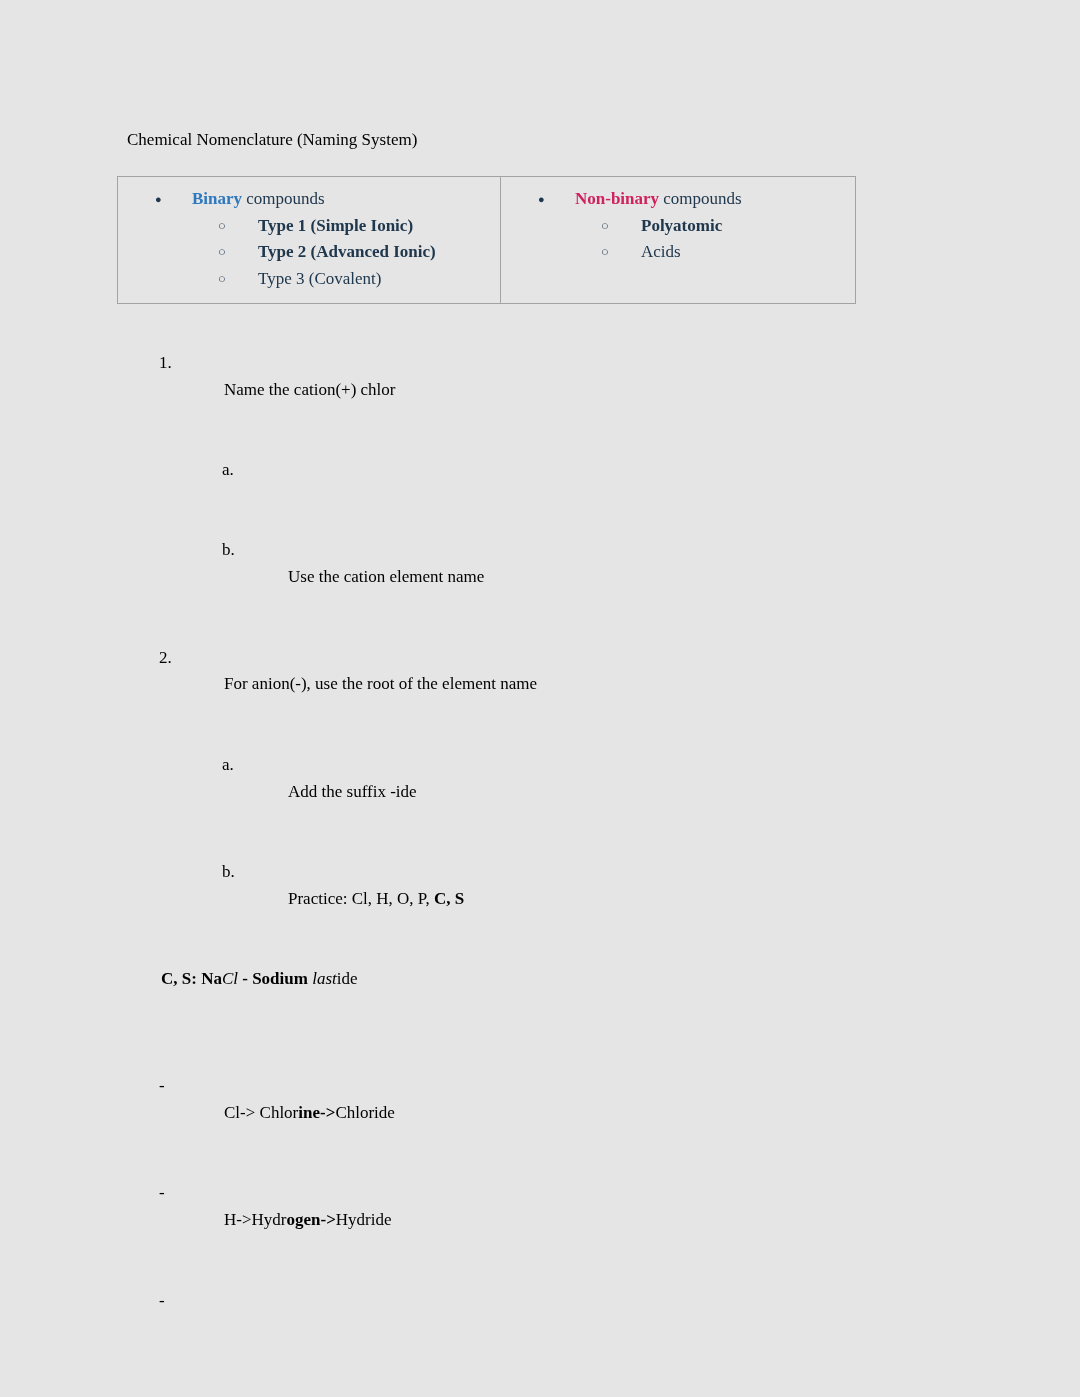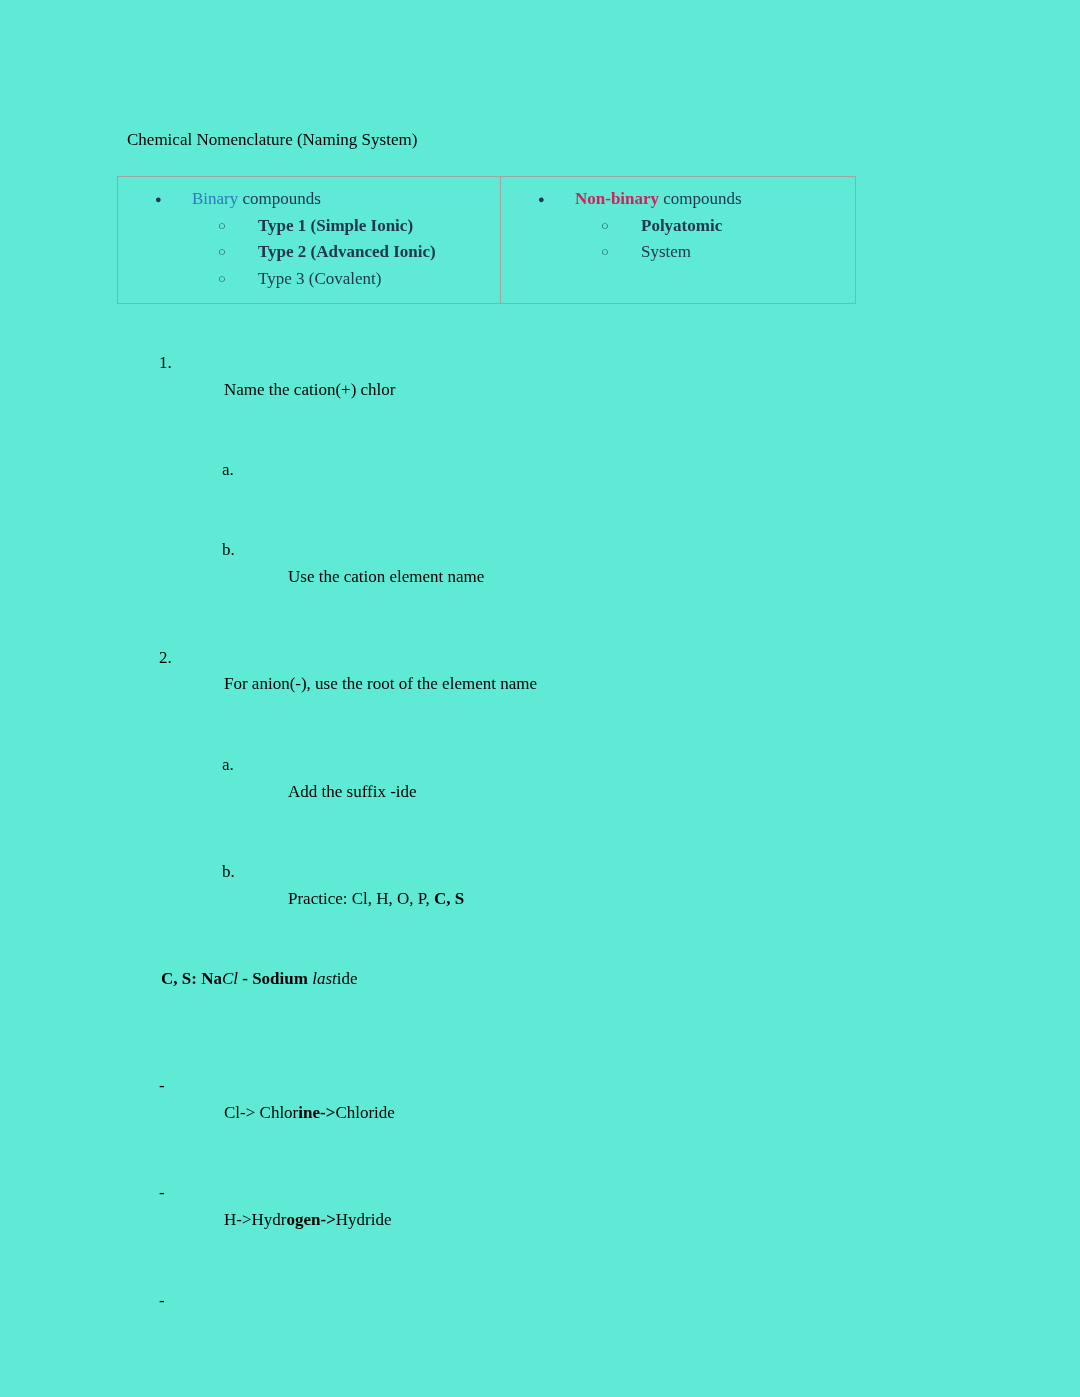--- a/index.html
+++ b/index.html
@@ -1,17 +1,17 @@
 <!DOCTYPE html>
 <html><head>
 <meta charset="utf-8">
 <style>
   html,body { margin:0; padding:0; background:#ffffff; }
   .page {
-    position:relative; width:1080px; height:1397px; background:#5eead4;
+    position:relative; width:1080px; height:1397px; background:#e5e5e5;
     font-family:"Liberation Serif", serif; font-size:17px; line-height:26.8px;
     color:#000000; overflow:hidden;
   }
   .doc { position:absolute; left:127px; top:127px; width:826px; }
   .line { position:relative; white-space:pre-wrap; }
   .mk { position:absolute; }
   
   .l1 { padding-left:63px; }  .l1 > .mk { left:32px; }
   .l2 { padding-left:127px; } .l2 > .mk { left:95px; }
   .bold { font-weight:bold;text-align:right; }
@@ -22,21 +22,21 @@
     margin:22px 0 19px -10px; color:#20384e;
   }
   table.tbl td { border:1px solid #a3a3a3; vertical-align:top; padding:9px 8px 10px; }
   td.cl { width:366px; } td.cr { width:338px; }
   .trow { position:relative; padding-left:66px; }
   .trow > .mk { left:29px; }
   .trow.sub { padding-left:132px; }
   .trow.sub > .mk { left:92px; }
   .b1 { font-size:11px; }
   .b2 { font-size:13px; }
-  .hl-blue { color:#2e78be; font-weight:normal; }
+  .hl-blue { color:#2e78be; font-weight:bold; }
   .hl-pink { color:#d0215f; font-weight:bold; }
   .sp { height:26.8px; }
 </style>
 </head>
 <body>
 
 <div class="page">
   <div class="doc">
 
     <div class="line">Chemical Nomenclature (Naming System)</div>
@@ -66,21 +66,21 @@
           <div class="trow">
             <span class="mk b1">●</span>
             <span class="hl-pink">Non-binary</span><span> compounds</span>
           </div>
           <div class="trow sub">
             <span class="mk b2">○</span>
             <span class="bold">Polyatomic</span>
           </div>
           <div class="trow sub">
             <span class="mk b2">○</span>
-            <span>System</span>
+            <span>Acids</span>
           </div>
         </td>
       </tr>
     </tbody>
       </table>
 
     <div>
       <div class="line l1">
         <span class="mk">1.</span>
         <span>Name the cation(+) chlor</span>

